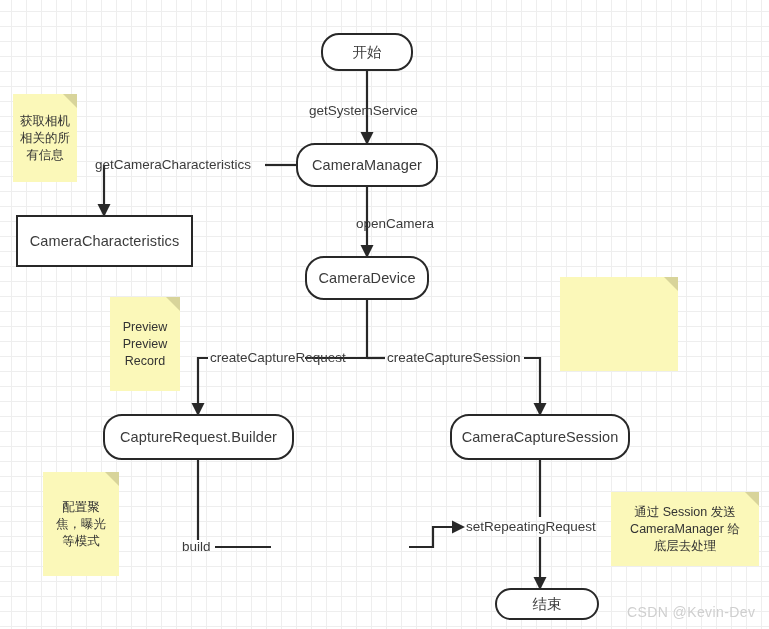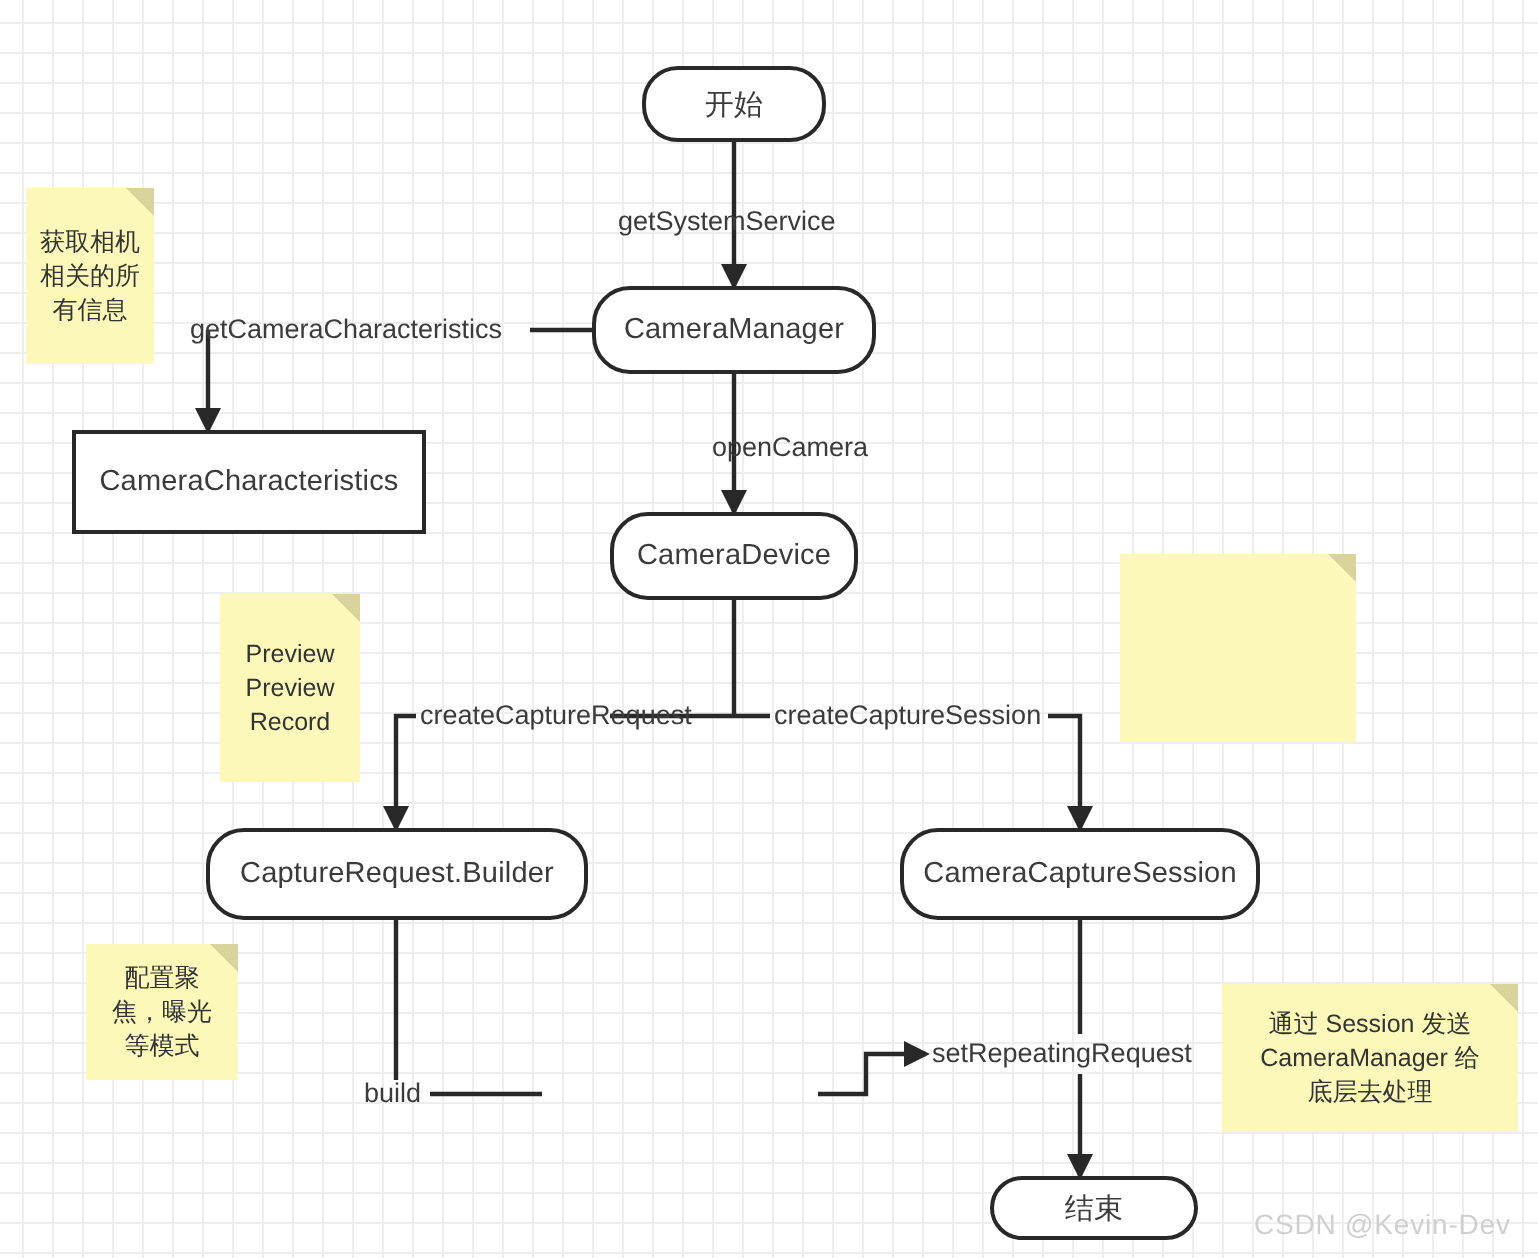--- a/index.html
+++ b/index.html
@@ -44,21 +44,20 @@
     white-space: nowrap;
   }
   .node.terminal {
     border-radius: 18px;
   }
   .node.rounded {
     border-radius: 19px;
   }
   .node.sharp {
     border-radius: 0;
-    margin-left: 20px;
   }
   .note {
     position: absolute;
     box-sizing: border-box;
     background: #fbf8b9;
     color: #333333;
     font-size: 12.5px;
     line-height: 17px;
     text-align: center;
     display: flex;
@@ -205,21 +204,21 @@
       <span>Preview</span><br>
       <span>Preview</span><br>
       <span>Record</span>
     </span>
   </div>
 
   <div class="note" style="left:560px; top:277px; width:118px; height:94px;">
     <span class="fold"></span>
   </div>
 
-  <div class="note" style="left:43px; top:472px; width:76px; height:68px;">
+  <div class="note" style="left:43px; top:472px; width:76px; height:104px;">
     <span class="fold"></span>
     <span class="note-text">
       <span>配置聚</span><br>
       <span>焦，曝光</span><br>
       <span>等模式</span>
     </span>
   </div>
 
   <div class="note" style="left:611px; top:492px; width:148px; height:74px;">
     <span class="fold"></span>

